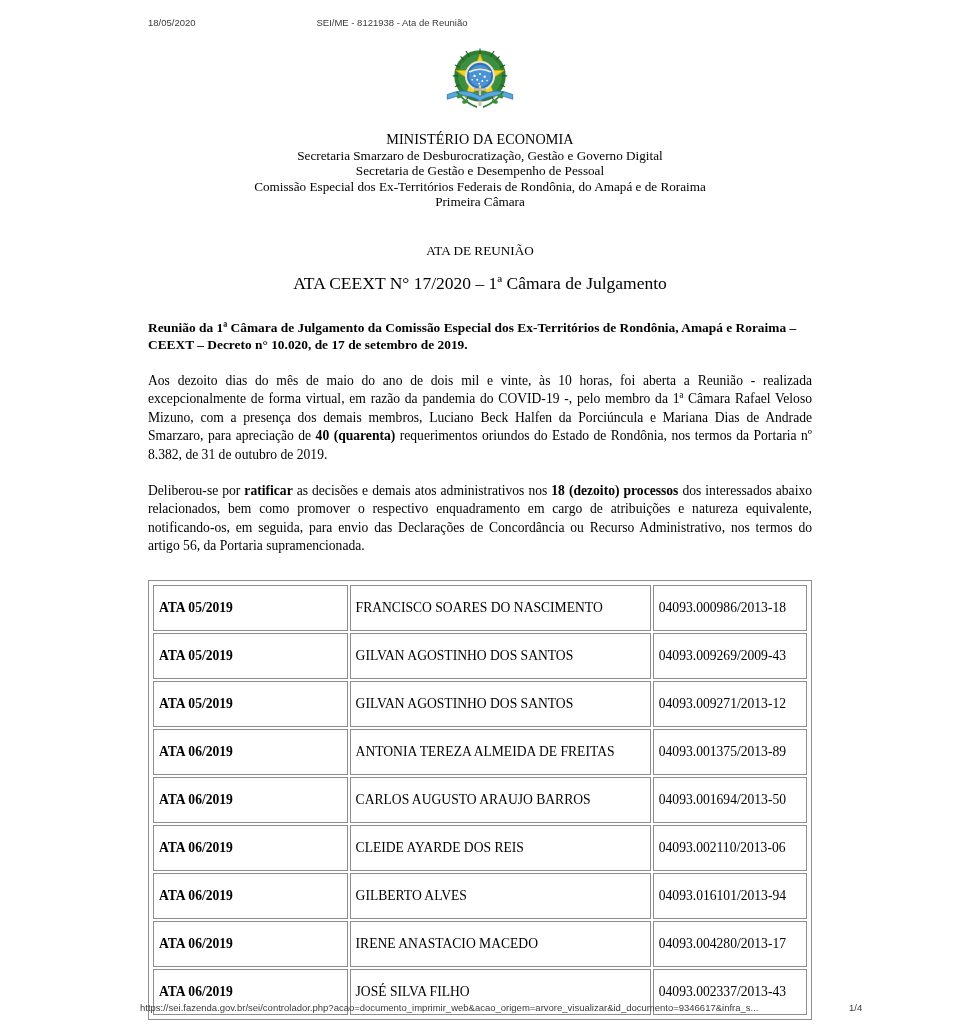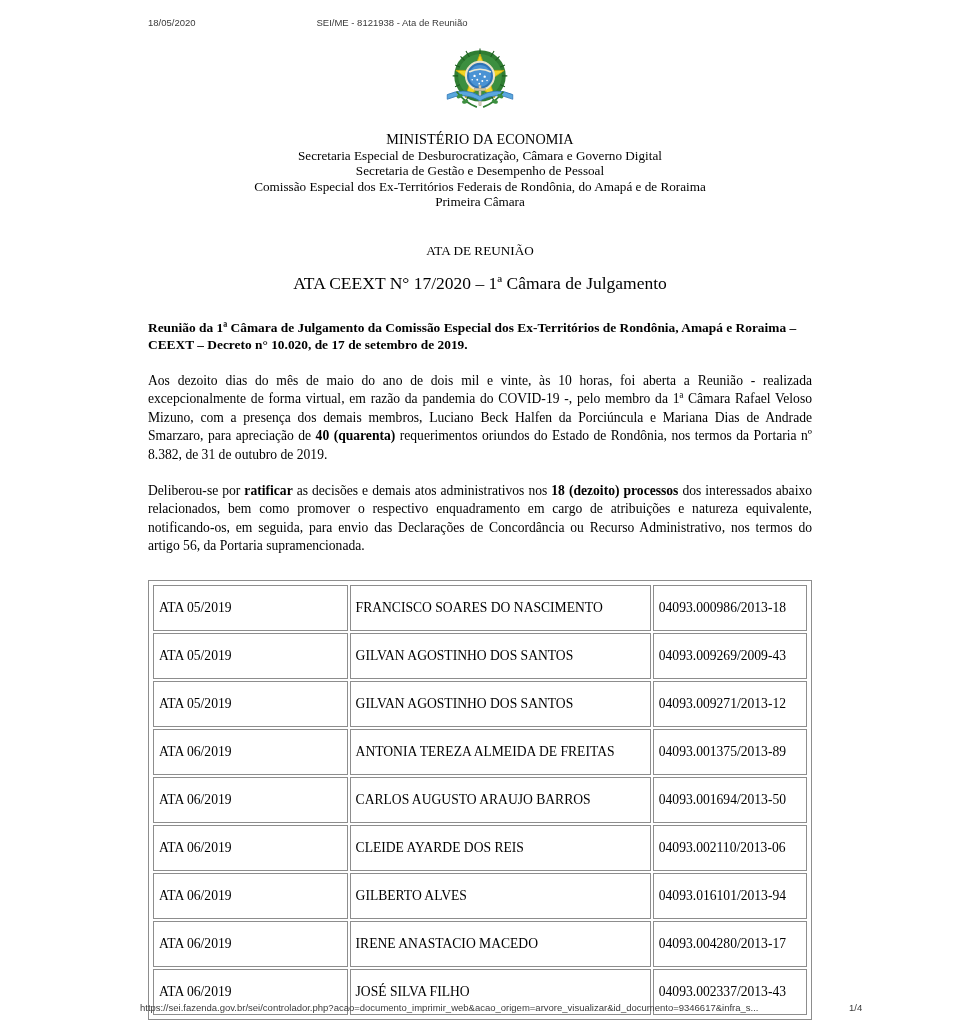--- a/index.html
+++ b/index.html
@@ -120,21 +120,21 @@
   }
   table.interessados td {
     border: 1px solid #8d8d8d;
     height: 46px;
     vertical-align: middle;
     font-size: 13.6px;
     padding: 2px 6px 2px 5px;
     white-space: nowrap;
     overflow: hidden;
   }
-  td.c-ata   { width: 188px; }
+  td.c-ata   { width: 188px; font-weight: bold; }
   td.c-nome  { width: 291px; }
   td.c-proc  { width: 149px; }
 
   
   .print-footer {
     position: absolute;
     bottom: 8px;
     left: 0;
     width: 960px;
     height: 14px;
@@ -206,21 +206,21 @@
             <ellipse cx="76" cy="72" rx="4" ry="2.4" transform="rotate(25 76 72)"></ellipse>
             <ellipse cx="69" cy="79" rx="4" ry="2.4" transform="rotate(15 69 79)"></ellipse>
           </g>
         </g>
       </svg>
     </span>
   </div>
 
   <div class="org-header">
     <div class="l1">MINISTÉRIO DA ECONOMIA</div>
-    <div>Secretaria Especial de Desburocratização, Câmara e Governo Digital</div>
+    <div>Secretaria Smarzaro de Desburocratização, Gestão e Governo Digital</div>
     <div>Secretaria de Gestão e Desempenho de Pessoal</div>
     <div>Comissão Especial dos Ex-Territórios Federais de Rondônia, do Amapá e de Roraima</div>
     <div>Primeira Câmara</div>
   </div>
 
   <div class="doc-kind">ATA DE REUNIÃO</div>
 
   <div class="doc-number">ATA CEEXT N° 17/2020 – 1ª Câmara de Julgamento</div>
 
   <div class="lead">Reunião da 1ª Câmara de Julgamento da Comissão Especial dos Ex-Territórios de Rondônia, Amapá e Roraima – CEEXT – Decreto n° 10.020, de 17 de setembro de 2019.</div>

